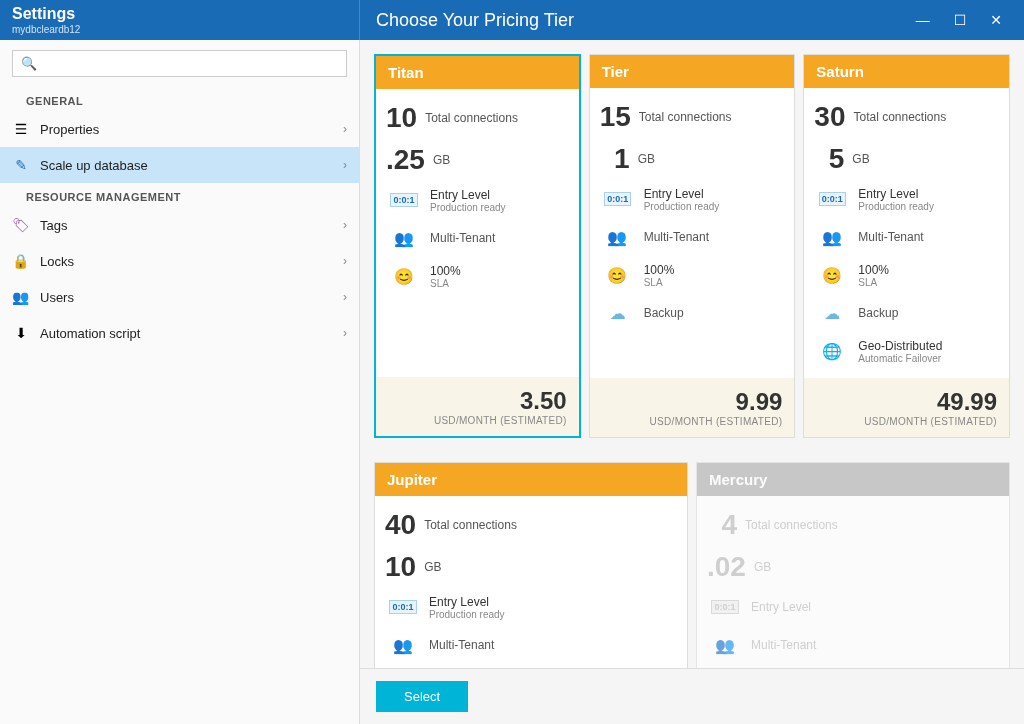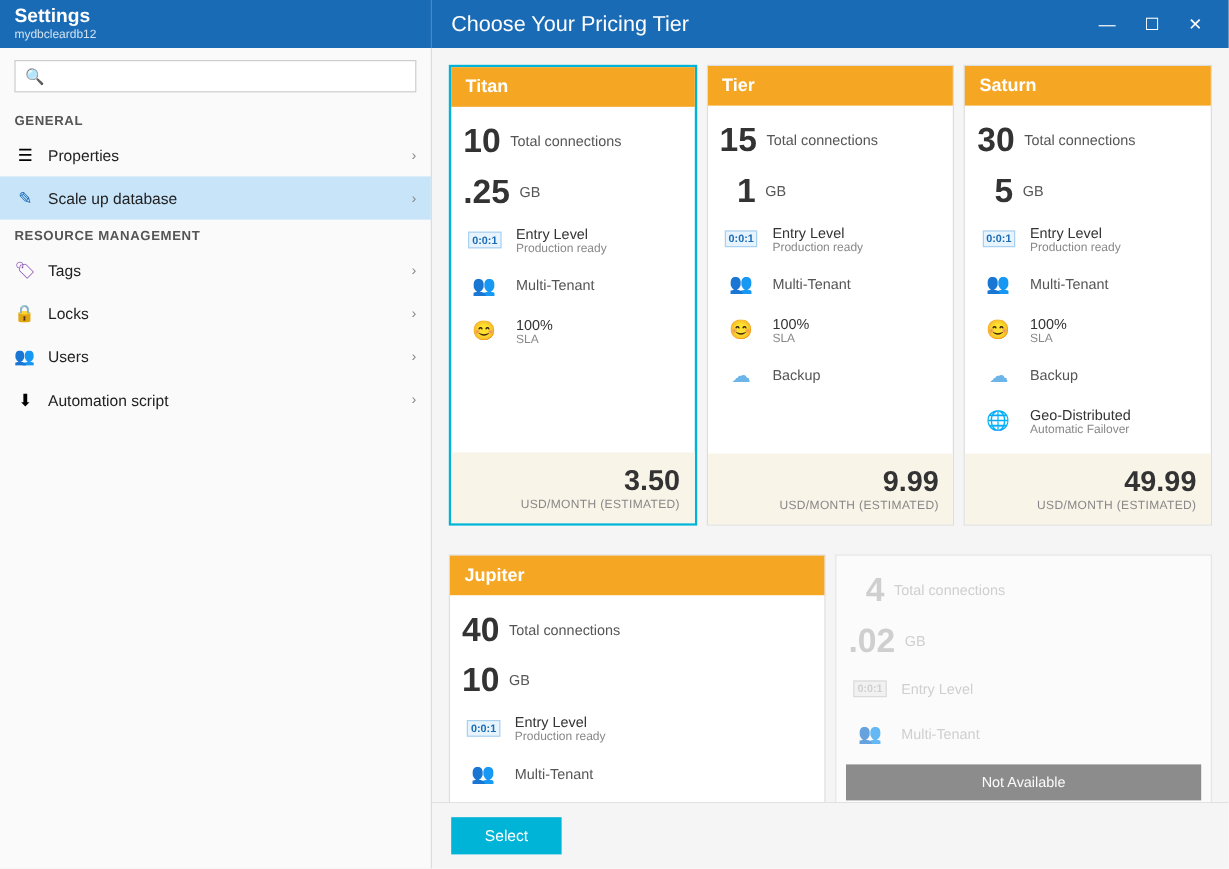--- a/index.html
+++ b/index.html
@@ -15,21 +15,21 @@
     
     .main-container { display: flex; flex: 1; overflow: hidden; }
 
     
     .sidebar { width: 360px; background: #fafafa; flex-shrink: 0; display: flex; flex-direction: column; border-right: 1px solid #ddd; }
     .sidebar-search { padding: 10px 12px; }
     .search-box { display: flex; align-items: center; border: 1px solid #ccc; background: white; padding: 5px 8px; gap: 6px; width: 100%; }
     .search-box input { border: none; outline: none; font-size: 12px; color: #666; width: 100%; background: transparent; }
     .search-icon-svg { color: #888; font-size: 13px; }
 
-    .sidebar-section-label { font-size: 11px; font-weight: 600; color: #555; padding: 8px 12px 4px; letter-spacing: 0.5px; }
+    .sidebar-section-label { font-size: 11px; font-weight: 600; color: #555; padding: 8px 12px 4px; letter-spacing: 0.5px; margin-left: 14px; }
 
     .sidebar-item { display: flex; align-items: center; padding: 10px 12px; cursor: pointer; gap: 10px; position: relative; }
     .sidebar-item.active { background: #c7e4f9; }
     .sidebar-item-icon { width: 18px; text-align: center; font-size: 14px; }
     .sidebar-item-label { font-size: 13px; color: #222; flex: 1; }
     .sidebar-chevron { font-size: 12px; color: #888; }
 
     
     .right-panel { flex: 1; background: #fff; display: flex; flex-direction: column; overflow: hidden; }
     .right-titlebar { background: #1a6bb5; color: white; padding: 0 16px; height: 40px; display: flex; align-items: center; justify-content: space-between; flex-shrink: 0; }
@@ -344,20 +344,23 @@
                 </div>
                 <div class="tier-feature">
                   <span class="tier-feature-main">100%</span>
                   <span class="tier-feature-sub">SLA</span>
                 </div>
               </div>
             </div>
           </div>
 
           <div class="tier-card" style="opacity:0.65; position:relative;">
+            <div class="tier-header gray">
+              <span>Mercury</span>
+            </div>
             <div class="tier-body">
               <div class="tier-row">
                 <span class="tier-row-num disabled-num" style="color:#bbb;">4</span>
                 <span class="tier-row-label disabled-text" style="color:#bbb;">Total connections</span>
               </div>
               <div class="tier-row">
                 <span class="tier-row-num disabled-num" style="color:#bbb;">.02</span>
                 <span class="tier-row-label disabled-text" style="color:#bbb;">GB</span>
               </div>
               <div class="tier-row">

